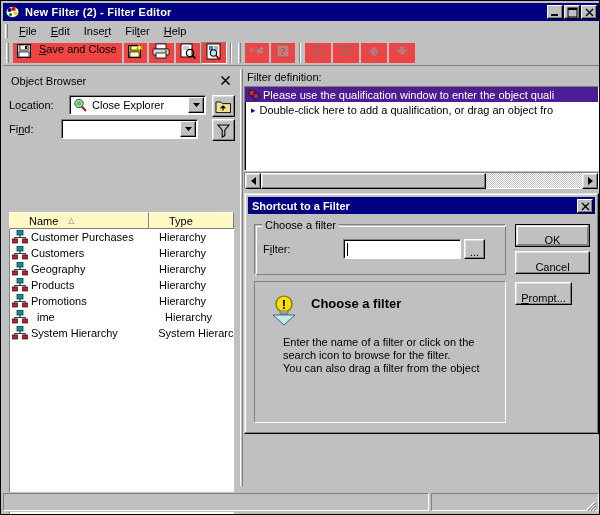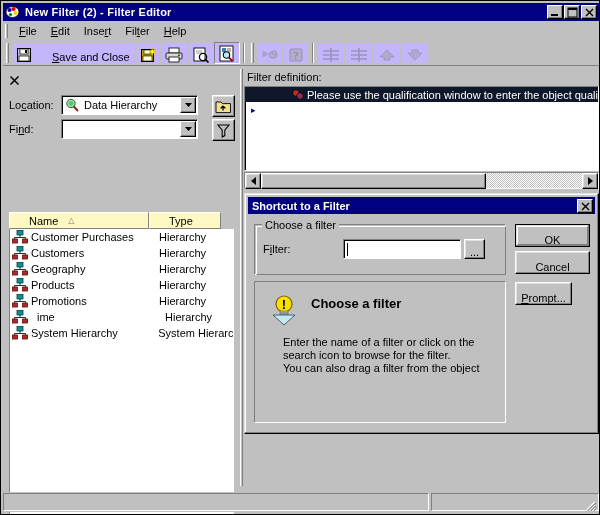--- a/index.html
+++ b/index.html
@@ -112,24 +112,24 @@
   .tbar-grip {
     width: 3px; height: 20px; margin: 0 3px 0 3px;
     border-left: 1px solid #ffffff;
     border-right: 1px solid #808080;
     box-sizing: border-box;
     flex: none;
   }
   .tbtn {
     height: 22px;
     display: flex;
-    align-items: flex-end;
-    gap: 19px;
+    align-items: flex-start;
+    gap: 6px;
     padding: 0 3px;
-    background: #c4b5fd;
+    background: #ef4444;
     border: 1px solid #c0c0c0;
     box-sizing: border-box;
     cursor: default;
     flex: none;
   }
   .tbtn.pressed {
     border-top: 1px solid #808080;
     border-left: 1px solid #808080;
     border-right: 1px solid #ffffff;
     border-bottom: 1px solid #ffffff;
@@ -315,21 +315,21 @@
     overflow: hidden;
   }
   .fd-row {
     display: flex; align-items: center;
     height: 15px;
     white-space: nowrap;
     font-size: 11px;
     padding-left: 2px;
     cursor: default;
   }
-  .fd-row.sel { background: #0f172a; color: #ffffff; justify-content: flex-end; }
+  .fd-row.sel { background: #4c1d95; color: #ffffff; }
   .fd-bullet { color: #000080; font-size: 9px; margin: 0 4px 0 4px; }
   .fd-icon { width: 14px; height: 12px; margin-right: 2px; flex: none; }
 
   .fd-scroll {
     position: absolute;
     left: 243px; top: 171px;
     width: 355px; height: 17px;
   }
 
   
@@ -613,37 +613,38 @@
     <span class="tbtn">
       <svg width="20" height="16" viewBox="0 0 20 16" opacity="0.5">
         <path d="M10 13 L17 6 L13 6 L13 3 L7 3 L7 6 L3 6 Z" fill="#a0a0a0" stroke="#707070" stroke-width="0.8"></path>
       </svg>
     </span>
   </div>
 
   <div class="obj-browser">
 
     <div class="ob-caption">
+      <span class="ob-caption-text">Object Browser</span>
       <span class="ob-close">
         <svg width="11" height="11" viewBox="0 0 11 11">
             <path d="M1.5 1.5 L9.5 9.5 M9.5 1.5 L1.5 9.5" stroke="#000" stroke-width="1.5"></path>
           </svg>
       </span>
     </div>
 
-    <div class="ob-row" style="top:26px; width:225px;">
+    <div class="ob-row" style="top:26px; width:225px;gap:8px;">
       <span class="ob-lbl">Lo<u>c</u>ation:</span>
       <span class="in combo" style="width:137px;">
         <span class="combo-text">
           <svg width="15" height="14" viewBox="0 0 15 14">
             <circle cx="6" cy="5.5" r="4.2" fill="#a8e0b0" stroke="#206020" stroke-width="1"></circle>
             <circle cx="6" cy="5.5" r="2.4" fill="#60c070"></circle>
             <line x1="8.5" y1="8.2" x2="13" y2="13" stroke="#903030" stroke-width="2.2"></line>
           </svg>
-          <span>Data Hierarchy</span>
+          <span>Close Explorer</span>
         </span>
         <span class="combo-arrow">
           <svg width="7" height="4" viewBox="0 0 7 4">
               <path d="M0 0 L7 0 L3.5 4 Z" fill="#000"></path>
             </svg>
         </span>
       </span>
       <span class="sqbtn" style="left:203px; top:0;">
         <svg width="17" height="15" viewBox="0 0 17 15">
           <path d="M1 3 h5 l1.4 1.6 h8.1 v9 h-14.5z" fill="#f0e090" stroke="#000000" stroke-width="0.9"></path>
@@ -667,21 +668,21 @@
           <path d="M2 2 h11 l-4.2 5.2 v5.4 l-2.6 1.4 v-6.8z" fill="none" stroke="#000000" stroke-width="1.1"></path>
         </svg>
       </span>
     </div>
 
     <div class="list-head">
       <span class="lh-cell" style="width:140px;">
         <span>Name</span>
         <span class="sort-arrow">△</span>
       </span>
-      <span class="lh-cell" style="width:72px;">
+      <span class="lh-cell" style="width:85px;">
         <span>Type</span>
       </span>
     </div>
 
     <div class="list-body">
       <div class="li">
         <span class="li-icon">
           <svg width="16" height="14" viewBox="0 0 16 14">
             <rect x="5" y="0.5" width="6" height="4.5" fill="#109090" stroke="#004040" stroke-width="0.8"></rect>
             <path d="M8 5 v2.5 M2.5 7.5 h11 M2.5 7.5 v1.5 M13.5 7.5 v1.5" stroke="#000" stroke-width="0.8" fill="none"></path>
@@ -777,20 +778,21 @@
       <span class="fd-icon">
         <svg width="14" height="12" viewBox="0 0 14 12">
           <circle cx="5" cy="4" r="3.2" fill="#c03030" stroke="#000" stroke-width="0.7"></circle>
           <circle cx="9" cy="7" r="3.2" fill="#903060" stroke="#000" stroke-width="0.7"></circle>
         </svg>
       </span>
       <span>Please use the qualification window to enter the object quali</span>
     </div>
     <div class="fd-row">
       <span class="fd-bullet">▸</span>
+      <span>Double-click here to add a qualification, or drag an object fro</span>
     </div>
   </div>
 
   <div class="fd-scroll hscroll in-flat">
     <span class="sb-btn">
       <svg width="5" height="8" viewBox="0 0 5 8">
           <path d="M5 0 L5 8 L0 4 Z" fill="#000"></path>
         </svg>
     </span>
     <span class="sb-track">

